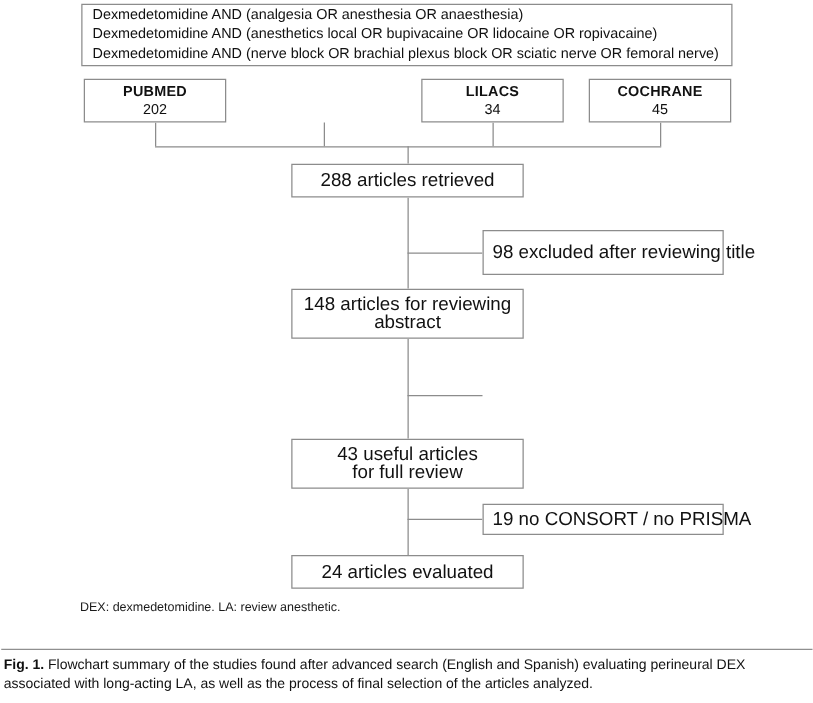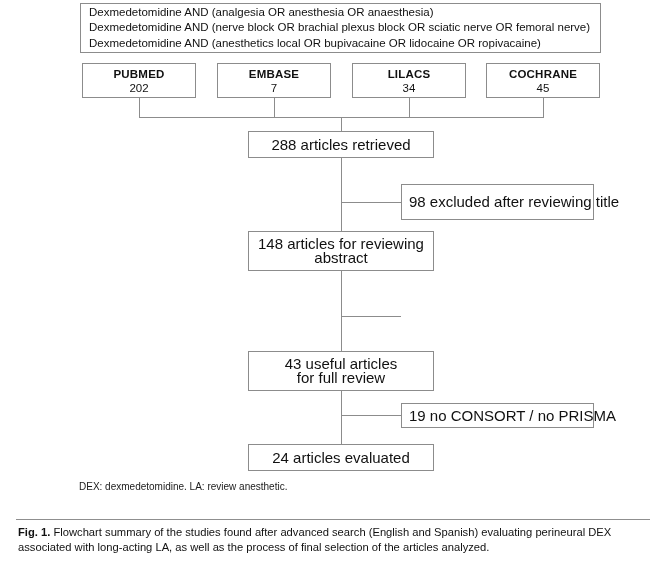--- a/index.html
+++ b/index.html
@@ -11,21 +11,21 @@
     width: 650px;
     height: 562px;
     font-family: "Liberation Sans", sans-serif;
     color: #1a1a1a;
     position: relative;
     overflow: hidden;
   }
 
   #figure {
     position: absolute;
-    left: 16px; top: 0;
+    left: 1px; top: 0;
     width: 565px;
     height: 562px;
     border-radius: 18px;
   }
 
   
   .box {
     position: absolute;
     box-sizing: border-box;
     border: 1px solid #8c8c8c;
@@ -134,35 +134,29 @@
   #caption .cap-label { font-weight: bold; }
 </style>
 </head>
 <body>
 
 <div id="figure">
 
   <div class="box" id="query-box">
     <div class="lines">
       <span class="ln">Dexmedetomidine AND (analgesia OR anesthesia OR anaesthesia)</span>
+      <span class="ln">Dexmedetomidine AND (anesthetics local OR bupivacaine OR lidocaine OR ropivacaine)</span>
       <span class="ln">Dexmedetomidine AND (nerve block OR brachial plexus block OR sciatic nerve OR femoral nerve)</span>
-      <span class="ln">Dexmedetomidine AND (anesthetics local OR bupivacaine OR lidocaine OR ropivacaine)</span>
     </div>
   </div>
 
   <div class="box db-box" id="db-0">
     <div class="lines">
       <span class="ln ttl">PUBMED</span>
       <span class="ln">202</span>
-    </div>
-  </div>
-  <div class="box db-box" id="db-1">
-    <div class="lines">
-      <span class="ln ttl">EMBASE</span>
-      <span class="ln">7</span>
     </div>
   </div>
   <div class="box db-box" id="db-2">
     <div class="lines">
       <span class="ln ttl">LILACS</span>
       <span class="ln">34</span>
     </div>
   </div>
   <div class="box db-box" id="db-3">
     <div class="lines">

